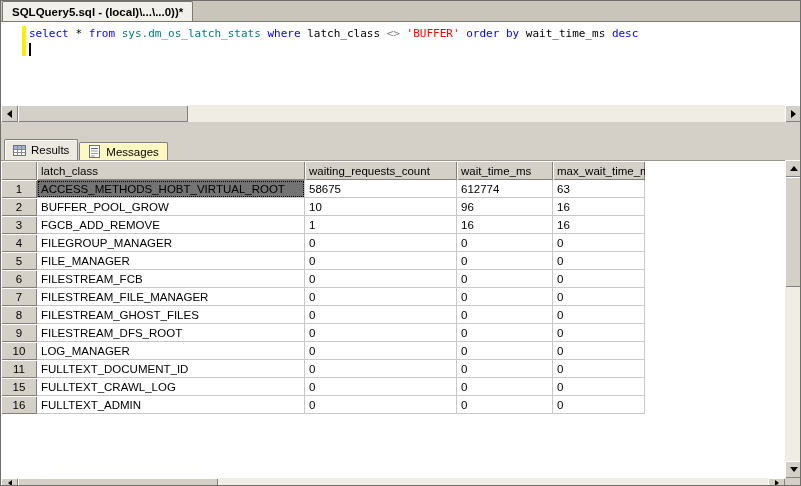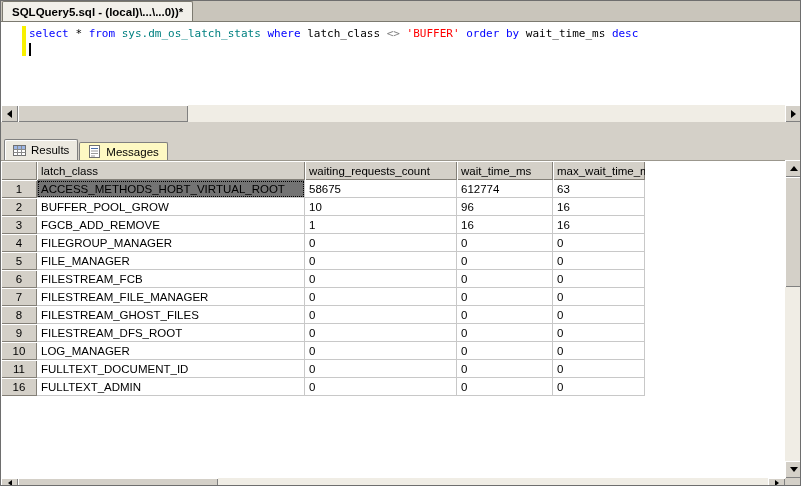--- a/index.html
+++ b/index.html
@@ -252,20 +252,27 @@
             <td class="cell">0</td>
           </tr>
           <tr>
             <td class="rownum">11</td>
             <td class="cell">FULLTEXT_DOCUMENT_ID</td>
             <td class="cell">0</td>
             <td class="cell">0</td>
             <td class="cell">0</td>
           </tr>
           <tr>
+            <td class="rownum">15</td>
+            <td class="cell">FULLTEXT_CRAWL_LOG</td>
+            <td class="cell">0</td>
+            <td class="cell">0</td>
+            <td class="cell">0</td>
+          </tr>
+          <tr>
             <td class="rownum">16</td>
             <td class="cell">FULLTEXT_ADMIN</td>
             <td class="cell">0</td>
             <td class="cell">0</td>
             <td class="cell">0</td>
           </tr>
         </tbody>
     </table>
   </div>
 

